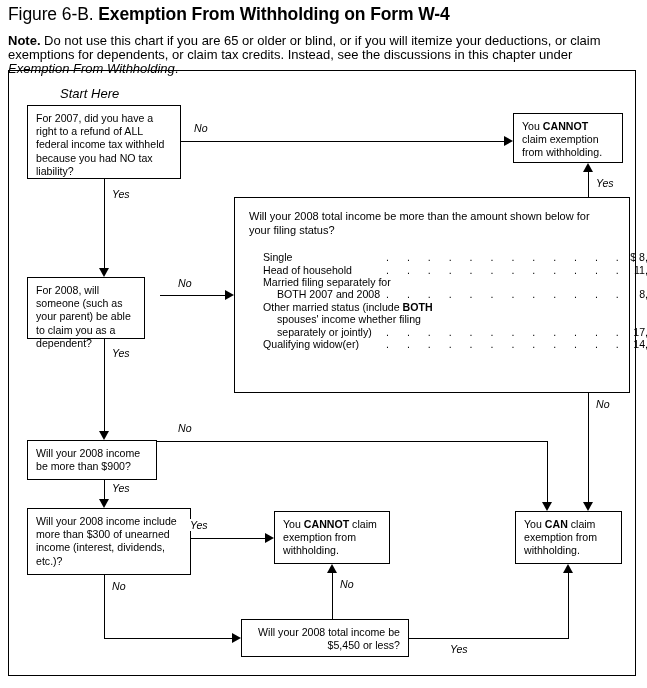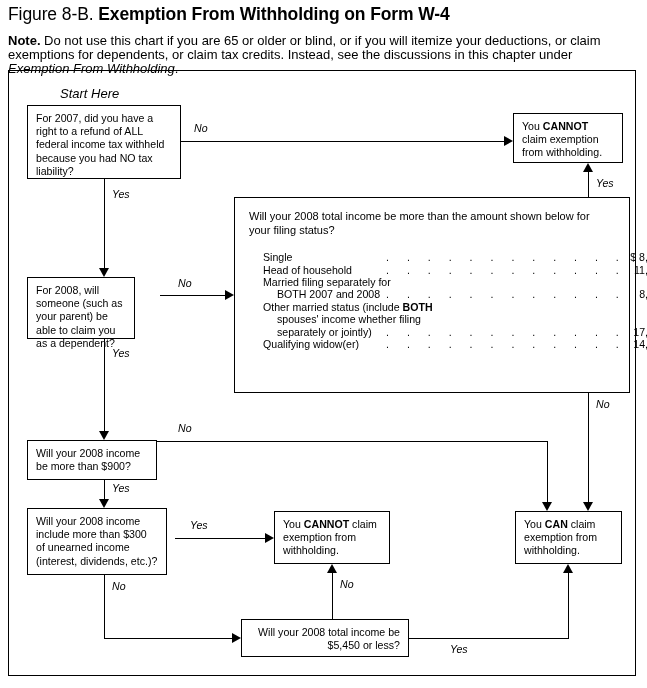--- a/index.html
+++ b/index.html
@@ -120,35 +120,35 @@
     color: #000;
     font-size: 10.6px;
     padding: 0 4px 0 6px;
   }
   table.amounts td.amt { text-align: right; white-space: nowrap; }
 </style>
 </head>
 <body>
 
 <div id="page-title">
-  <span class="fig-label">Figure 8-B.</span>
+  <span class="fig-label">Figure 6-B.</span>
   <span class="fig-rest">Exemption From Withholding on Form W-4</span>
 </div>
 
 <div id="note"><span class="note-lead">Note.</span><span> Do not use this chart if you are 65 or older or blind, or if you will itemize your deductions, or claim exemptions for dependents, or claim tax credits. Instead, see the discussions in this chapter under </span><span class="note-em">Exemption From Withholding</span><span>.</span></div>
 
 <div id="chart-frame"></div>
 
 <div class="start-here" style="left:60px; top:86px;">Start Here</div>
 
 <div class="node" style="left:27px; top:105px; width:154px; height:74px;">For 2007, did you have a right to a refund of ALL federal income tax withheld because you had NO tax liability?</div>
 
 <div class="node" style="left:513px; top:113px; width:110px; height:50px;"><span>You </span><b>CANNOT</b><span> claim exemption from withholding.</span></div>
 
-<div class="node" style="left:27px; top:277px; width:108px; height:62px;">For 2008, will someone (such as your parent) be able to claim you as a dependent?</div>
+<div class="node" style="left:27px; top:277px; width:118px; height:62px;">For 2008, will someone (such as your parent) be able to claim you as a dependent?</div>
 
 <div class="node" style="left:234px; top:197px; width:396px; height:196px; padding:8px 10px;">
   <div class="tbl-question">
     <span>Will your 2008 total income be more than the amount shown below for</span><br>
     <span>your filing status?</span>
   </div>
   <table class="amounts">
     <tbody>
         <tr>
       <td class="lbl">Single</td>
@@ -183,21 +183,21 @@
       <td class="lbl">Qualifying widow(er)</td>
       <td class="dots">. . . . . . . . . . . .</td>
       <td class="amt">14,400</td>
     </tr>
   </tbody>
     </table>
 </div>
 
 <div class="node" style="left:27px; top:440px; width:130px; height:40px;">Will your 2008 income be more than $900?</div>
 
-<div class="node" style="left:27px; top:508px; width:140px; height:67px;">Will your 2008 income include more than $300 of unearned income (interest, dividends, etc.)?</div>
+<div class="node" style="left:27px; top:508px; width:164px; height:67px;">Will your 2008 income include more than $300 of unearned income (interest, dividends, etc.)?</div>
 
 <div class="node" style="left:274px; top:511px; width:116px; height:53px;"><span>You </span><b>CANNOT</b><span> claim exemption from withholding.</span></div>
 
 <div class="node" style="left:515px; top:511px; width:107px; height:53px;"><span>You </span><b>CAN</b><span> claim exemption from withholding.</span></div>
 
 <div class="node" style="left:241px; top:619px; width:168px; height:38px;text-align:right;">Will your 2008 total income be $5,450 or less?</div>
 
 <div class="ln-h" style="left:181px; top:141px; width:323px;"></div>
 <div class="arw arw-r" style="left:504px; top:136px;"></div>
 <div class="edge-label" style="left:192px; top:122px;">No</div>

